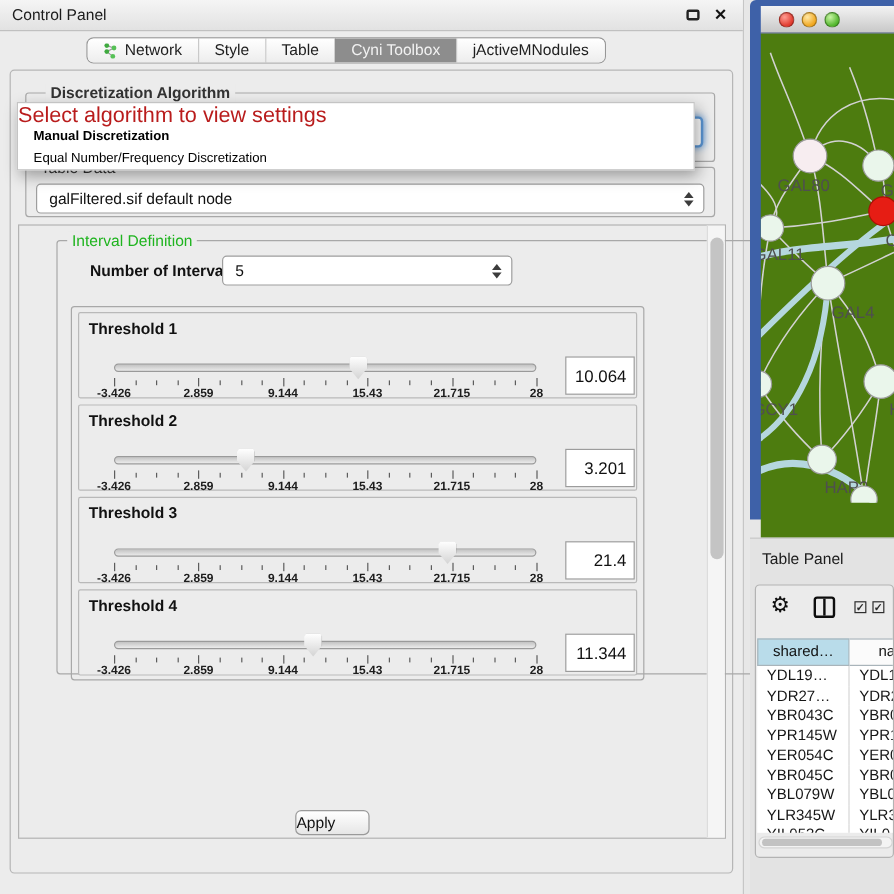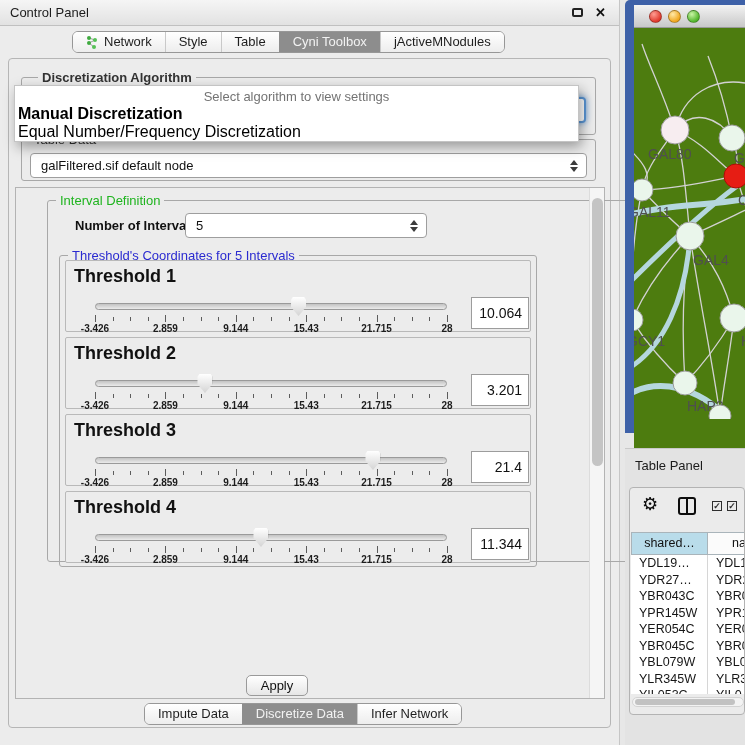--- a/index.html
+++ b/index.html
@@ -29,22 +29,22 @@
   .group { border:1px solid #a8a8a8; border-radius:3px; }
   .group-title { position:absolute; top:-8px; left:8px; background:#ececec; padding:0 4px; font-size:13px; color:#333; white-space:nowrap; }
   .t-green { color:#1fb41f; }
   .t-blue { color:#2a2ad0; }
 
   .algo-group { left:12px; top:18px; width:575px; height:58px; }
   .algo-title { left:16px; font-weight:600; }
   .algo-combo { left:20px; top:38px; width:557px; height:26px; background:#fff; border:2px solid #5b97d6; border-radius:4px; box-shadow:0 0 6px rgba(92,152,217,.95); z-index:1; }
 
   .popup { left:5px; top:26px; width:565px; height:57px; background:#fff; border:1px solid #c4c4c4; box-shadow:3px 5px 12px rgba(0,0,0,.35); z-index:5; }
-  .popup-hint { height:19px; line-height:21px; text-align:center; color:#737373; font-size:13px; }
-  .popup-opt { height:18px; line-height:18px; padding-left:3px; font-size:16px; color:#000; white-space:nowrap; }
+  .popup-hint { height:19px; line-height:21px; color:#b91c1c; font-size:18px; }
+  .popup-opt { height:18px; line-height:18px; padding-left:13px; font-size:11px; color:#000; white-space:nowrap; }
   .popup-opt.bold { font-weight:700; }
 
   .td-group { left:12px; top:80px; width:575px; height:42px; }
   .combo { background:#fff; border:1px solid #9e9e9e; border-radius:4px; font-size:13px; color:#111; }
   .combo-text { position:absolute; left:10px; top:0; line-height:23px; white-space:nowrap; }
   .stepper { position:absolute; right:7px; top:50%; transform:translateY(-50%); width:9px; height:14px; }
   .stepper:before, .stepper:after { content:""; position:absolute; left:0; border-left:4.5px solid transparent; border-right:4.5px solid transparent; }
   .stepper:before { top:1px; border-bottom:5px solid #3c3c3c; }
   .stepper:after { bottom:1px; border-top:5px solid #3c3c3c; }
   .td-combo { position:absolute; left:8px; top:13px; width:557px; height:25px; }
@@ -53,39 +53,39 @@
   .vp { left:6px; top:128px; width:590px; height:512px; border:1px solid #b3b3b3; background:#ececec; }
   .vp-sb { right:0; top:0; width:15px; height:100%; background:#f5f5f5; border-left:1px solid #dcdcdc; }
   .vp-thumb { left:2px; top:10px; width:11px; height:268px; background:#c4c4c4; border-radius:6px; }
 
   .int-group { left:31px; top:12px; width:604px; height:362px; }
   .noi-label { left:27px; top:17px; font-size:13px; font-weight:700; color:#111; }
   .noi-combo { position:absolute; left:137px; top:12px; width:242px; height:25px; }
   .thr-group { left:11px; top:54px; width:478px; height:312px; }
 
   .thr-panel { left:5px; width:466px; height:72px; background:#ececec; border:1px solid #b9b9b9; border-radius:2px; }
-  .thr-label { left:8px; top:5px; font-size:18px; font-weight:700; color:#111; }
+  .thr-label { left:8px; top:5px; font-size:13px; font-weight:700; color:#111; }
   .thr-track { left:29px; top:42px; width:352px; height:7px; border:1px solid #9a9a9a; border-radius:4px; background:linear-gradient(#c3c3c3,#ebebeb); }
   .thr-thumb { position:absolute; top:-7px; width:15px; height:19px; margin-left:-7px;
     background:linear-gradient(#ffffff,#d4d4d4); filter:drop-shadow(0 0 1px #7e7e7e);
     clip-path:polygon(12% 0,88% 0,100% 14%,100% 52%,50% 100%,0 52%,0 14%); }
   .thr-ticks { left:29px; top:54px; width:352px; height:8px; }
   .tick { position:absolute; width:1px; background:#5c5c5c; }
   .tick.minor { height:4px; top:2px; }
   .tick.major { height:7px; top:0; }
   .thr-ticklabels { left:29px; top:62px; width:352px; height:11px; font-size:10px; font-weight:700; color:#1d1d1d; }
   .ticklabel { position:absolute; transform:translateX(-50%); white-space:nowrap; }
   .thr-value { left:405px; top:36px; width:58px; height:32px; background:#fff; border:1px solid #9c9c9c; font-size:14px; color:#111; text-align:right; line-height:30px; padding-right:6px; }
 
   .attr-group { left:41px; top:397px; width:490px; height:86px; }
   .attr-sub { left:8px; top:12px; font-size:13px; font-weight:700; color:#111; }
   .attr-list { left:7px; top:32px; width:466px; height:52px; background:#fff; overflow:hidden; }
   .attr-item { font-size:13px; color:#111; line-height:18px; padding-left:7px; white-space:nowrap; }
   .attr-sb { right:1px; top:2px; width:9px; height:44px; background:#c0c0c0; border-radius:5px; }
-  .apply-btn { left:230px; top:487px; width:62px; height:21px; border:1px solid #9a9a9a; border-radius:5px; background:linear-gradient(#ffffff,#e6e6e6); font-size:13px; text-align:center; line-height:19px; color:#111; }
+  .apply-btn { left:230px; top:487px; width:62px; height:21px; border:1px solid #9a9a9a; border-radius:5px; background:linear-gradient(#ffffff,#e6e6e6); font-size:13px; line-height:19px; color:#111; }
 
   .bottom-tabbar { left:135px; top:644px; }
 
   
   .nw { left:625px; top:0; width:120px; height:433px; background:#3e61a8; border-top-left-radius:5px; }
   .nw-titlebar { left:9px; top:5px; width:111px; height:23px; background:linear-gradient(#f3f3f3,#c8c8c8); border-bottom:1px solid #999; }
   .light { position:absolute; top:5px; width:13px; height:13px; border-radius:50%; border:1px solid rgba(0,0,0,.3); }
   .light.red    { left:15px; background:radial-gradient(circle at 35% 30%, #ff9d92, #e03a2e 70%); }
   .light.yellow { left:34px; background:radial-gradient(circle at 35% 30%, #ffe9a8, #f0a71f 70%); }
   .light.green  { left:53px; background:radial-gradient(circle at 35% 30%, #c9f5a5, #52b62c 70%); }
@@ -174,21 +174,20 @@
       <div class="abs vp">
 
         <div class="abs group int-group">
           <span class="group-title t-green">Interval Definition</span>
           <div class="abs noi-label">Number of Intervals</div>
           <div class="combo noi-combo">
             <span class="combo-text">5</span>
             <span class="stepper"></span>
           </div>
           <div class="abs group thr-group" id="thr-group">
-            <span class="group-title t-blue">Threshold's Coordinates for 5 Intervals</span>
           <div class="abs thr-panel" style="top: 4px;">
                 <div class="abs thr-label">Threshold 1</div>
                 <div class="abs thr-track">
                   <div class="thr-thumb" style="left: 57.7197%;"></div>
                 </div>
                 <div class="abs thr-ticks">
                   <div class="tick major" style="left: 0%;"></div>
                   <div class="tick minor" style="left: 5%;"></div>
                   <div class="tick minor" style="left: 10%;"></div>
                   <div class="tick minor" style="left: 15%;"></div>
@@ -338,31 +337,20 @@
         </div>
 
 
         <div class="abs apply-btn">Apply</div>
 
         <div class="abs vp-sb">
           <div class="abs vp-thumb"></div>
         </div>
       </div>
 
-      <div class="abs tabbar bottom-tabbar" id="bottom-tabs">
-          <div class="seg">
-            <span>Impute Data</span>
-          </div>
-          <div class="seg selected">
-            <span>Discretize Data</span>
-          </div>
-          <div class="seg">
-            <span>Infer Network</span>
-          </div>
-        </div>
     </div>
   </div>
 
   <div class="abs nw">
     <div class="abs nw-titlebar">
       <span class="light red"></span>
       <span class="light yellow"></span>
       <span class="light green"></span>
     </div>
     <div class="abs nw-canvas">

